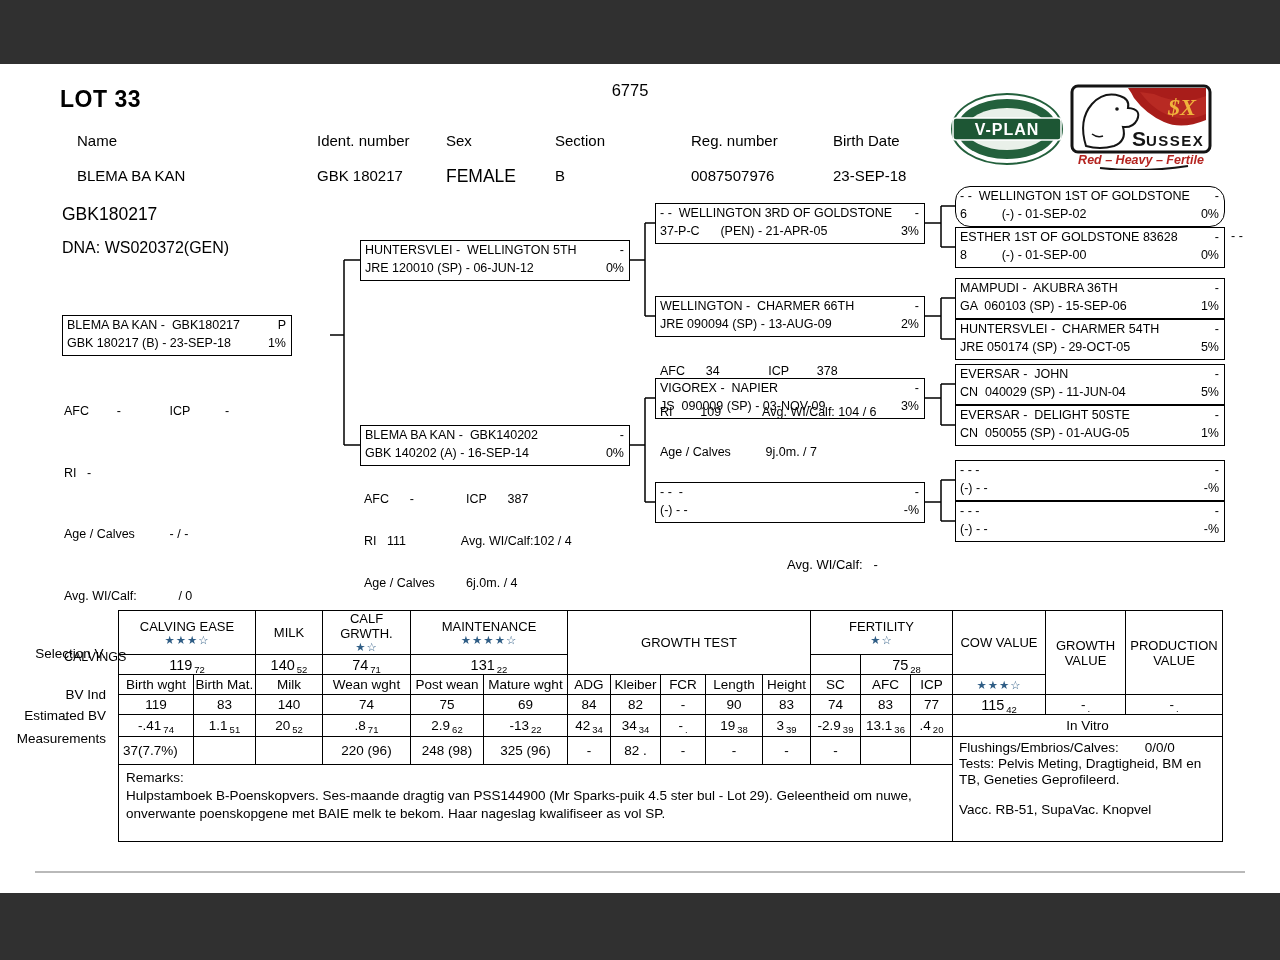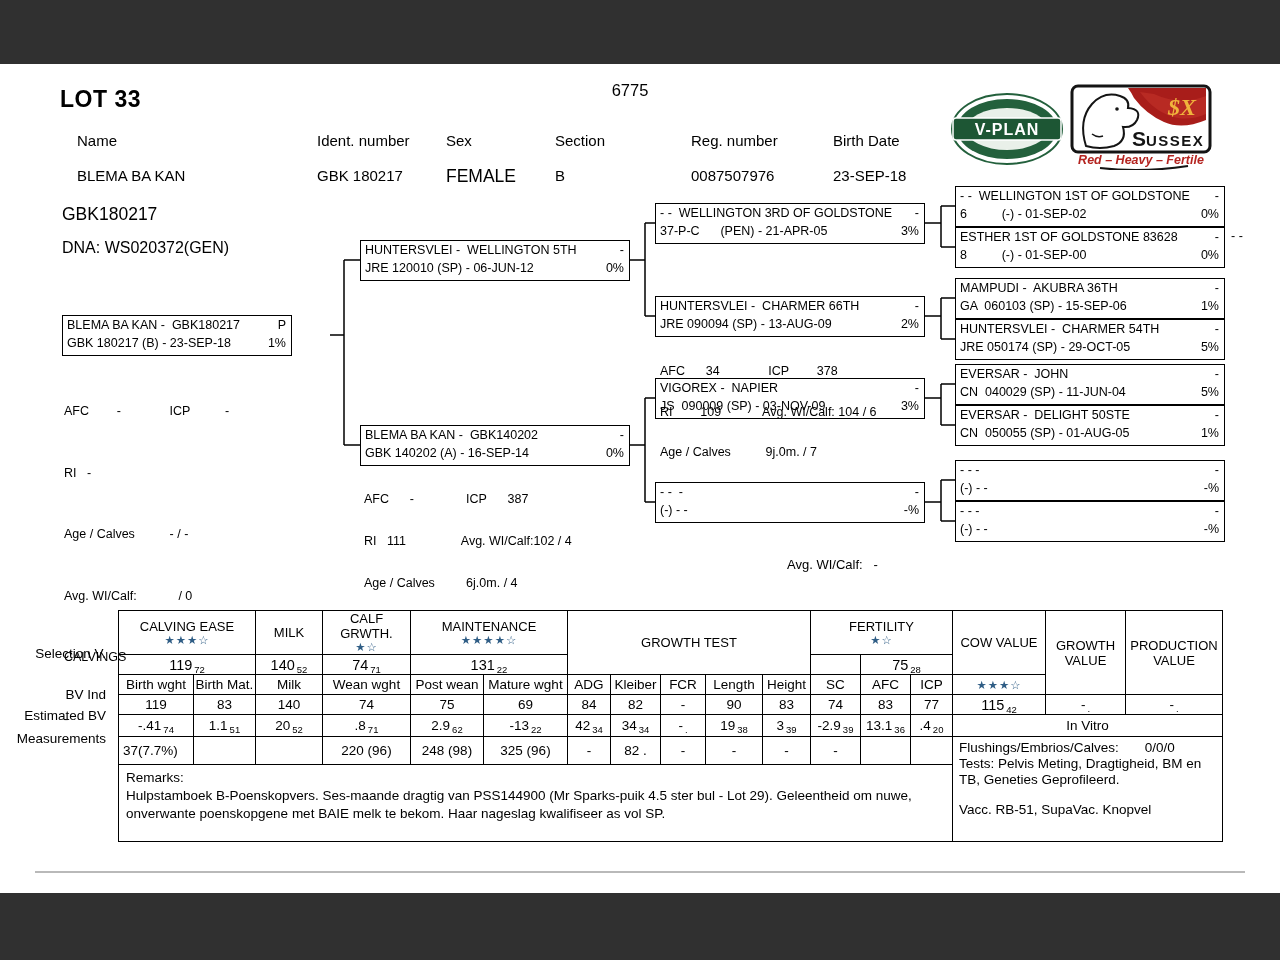--- a/index.html
+++ b/index.html
@@ -23,21 +23,21 @@
   
   .pbox{position:absolute;width:270px;height:41px;border:1.6px solid #000;background:#fff;box-sizing:border-box;}
   .pbox .row{display:flex;justify-content:space-between;padding:1px 5px 0 4px;font-size:12.5px;line-height:17px;white-space:pre;}
   .pb-animal{left:62px;top:315px;width:230px;}
   .pb-sire{left:360px;top:240px;}
   .pb-dam{left:360px;top:425px;}
   .pb-pgs{left:655px;top:203px;}
   .pb-pgd{left:655px;top:296px;}
   .pb-mgs{left:655px;top:378px;}
   .pb-mgd{left:655px;top:482px;}
-  .pb-ggp1{left:955px;top:186px;}
+  .pb-ggp1{left:955px;top:186px;border-radius:15px;}
   .pb-ggp2{left:955px;top:227px;}
   .pb-ggp3{left:955px;top:278px;}
   .pb-ggp4{left:955px;top:319px;}
   .pb-ggp5{left:955px;top:364px;}
   .pb-ggp6{left:955px;top:405px;}
   .pb-ggp7{left:955px;top:460px;}
   .pb-ggp8{left:955px;top:501px;}
   .ggp2-extra{position:absolute;left:1231px;top:229px;font-size:12.5px;white-space:pre;}
 
   .stats{position:absolute;font-size:12.5px;white-space:pre;}
@@ -143,21 +143,21 @@
   </div>
   <div class="pbox pb-dam">
     <div class="row"><span>BLEMA BA KAN -  GBK140202</span><span>-</span></div>
     <div class="row"><span>GBK 140202 (A) - 16-SEP-14</span><span>0%</span></div>
   </div>
   <div class="pbox pb-pgs">
     <div class="row"><span>- -  WELLINGTON 3RD OF GOLDSTONE</span><span>-</span></div>
     <div class="row"><span>37-P-C      (PEN) - 21-APR-05</span><span>3%</span></div>
   </div>
   <div class="pbox pb-pgd">
-    <div class="row"><span>HUNTERSVLEI -  CHARMER 66TH</span><span>-</span></div>
+    <div class="row"><span>WELLINGTON -  CHARMER 66TH</span><span>-</span></div>
     <div class="row"><span>JRE 090094 (SP) - 13-AUG-09</span><span>2%</span></div>
   </div>
   <div class="pbox pb-mgs">
     <div class="row"><span>VIGOREX -  NAPIER</span><span>-</span></div>
     <div class="row"><span>JS  090009 (SP) - 03-NOV-09</span><span>3%</span></div>
   </div>
   <div class="pbox pb-mgd">
     <div class="row"><span>- -  -</span><span>-</span></div>
     <div class="row"><span>(-) - -</span><span>-%</span></div>
   </div>

